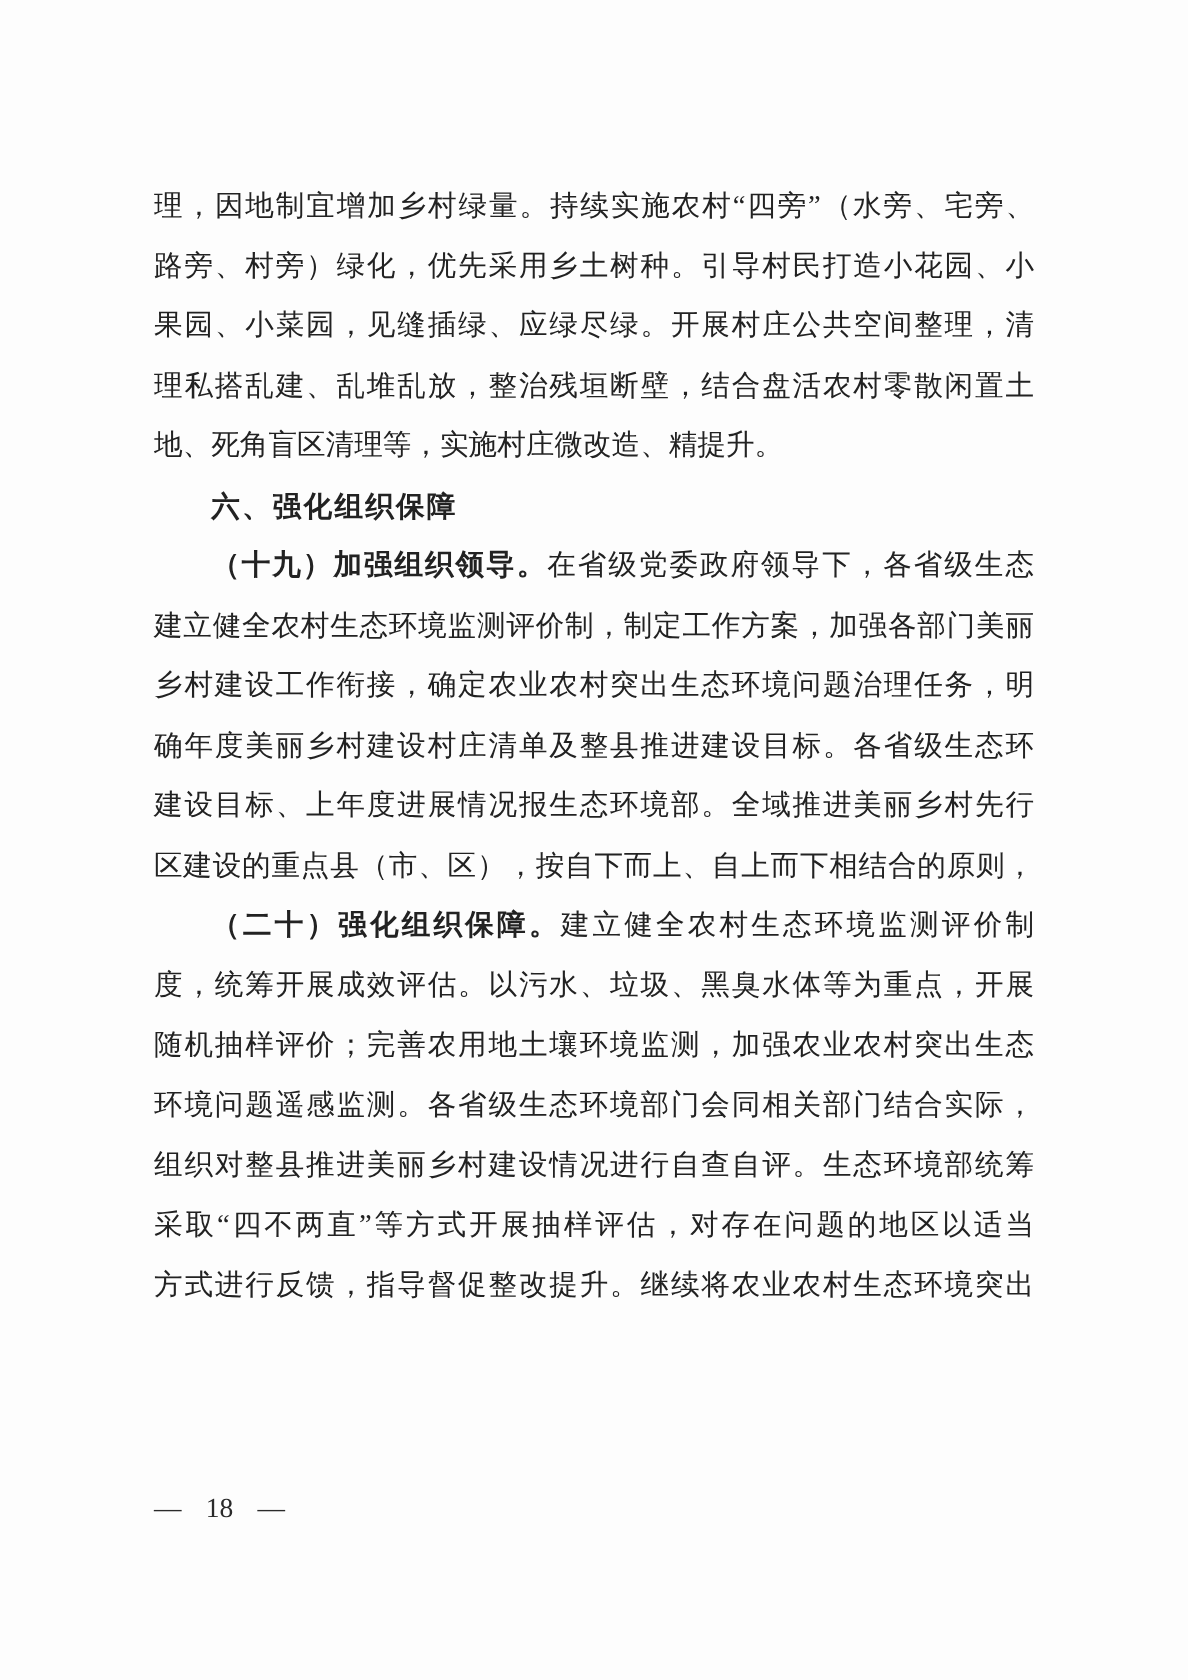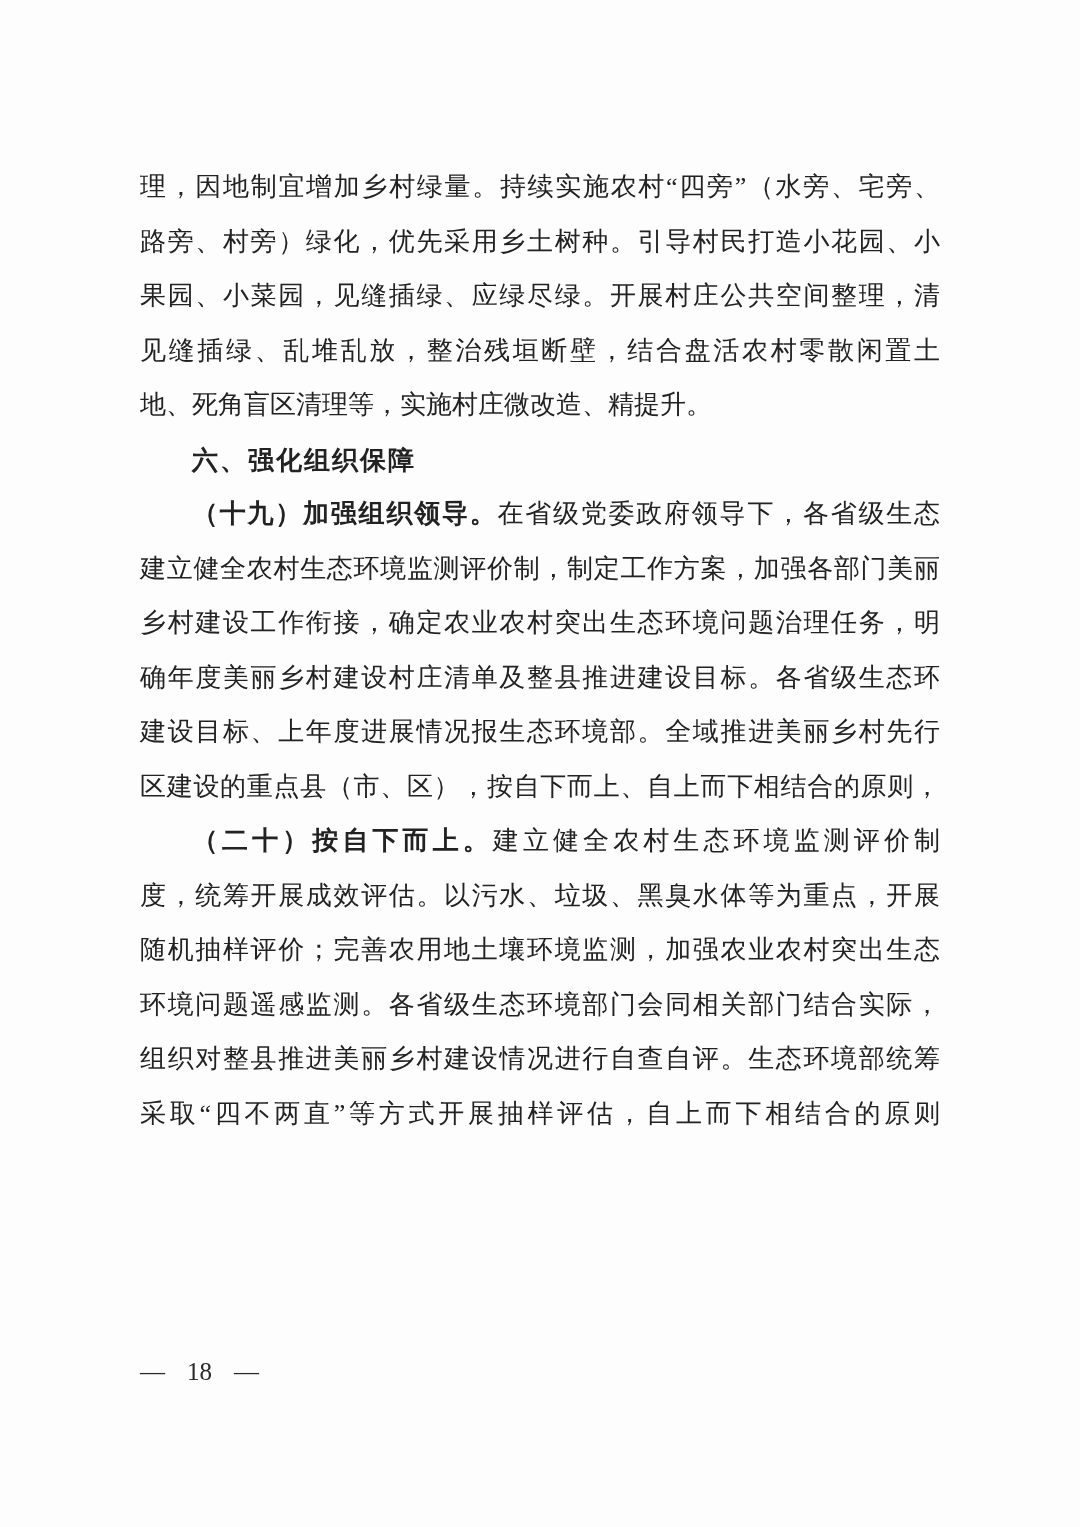--- a/index.html
+++ b/index.html
@@ -59,34 +59,35 @@
   }
 </style>
 </head>
 <body>
 
 <div class="page">
   <div class="text-block" id="lines">
       <div class="line fill"><span>理，因地制宜增加乡村绿量。持续实施农村“四旁”（水旁、宅旁、</span></div>
       <div class="line fill"><span>路旁、村旁）绿化，优先采用乡土树种。引导村民打造小花园、小</span></div>
       <div class="line fill"><span>果园、小菜园，见缝插绿、应绿尽绿。开展村庄公共空间整理，清</span></div>
-      <div class="line fill"><span>见缝插绿、乱堆乱放，整治残垣断壁，结合盘活农村零散闲置土</span></div>
+      <div class="line fill"><span>理私搭乱建、乱堆乱放，整治残垣断壁，结合盘活农村零散闲置土</span></div>
       <div class="line"><span>地、死角盲区清理等，实施村庄微改造、精提升。</span></div>
       <div class="line heading indent"><span>六、强化组织保障</span></div>
       <div class="line fill indent"><span class="lead">（十九）加强组织领导。</span><span>在省级党委政府领导下，各省级生态</span></div>
       <div class="line fill"><span>建立健全农村生态环境监测评价制，制定工作方案，加强各部门美丽</span></div>
       <div class="line fill"><span>乡村建设工作衔接，确定农业农村突出生态环境问题治理任务，明</span></div>
       <div class="line fill"><span>确年度美丽乡村建设村庄清单及整县推进建设目标。各省级生态环</span></div>
       <div class="line fill"><span>建设目标、上年度进展情况报生态环境部。全域推进美丽乡村先行</span></div>
       <div class="line fill"><span>区建设的重点县（市、区），按自下而上、自上而下相结合的原则，</span></div>
-      <div class="line fill indent"><span class="lead">（二十）按自下而上。</span><span>建立健全农村生态环境监测评价制</span></div>
+      <div class="line fill indent"><span class="lead">（二十）强化组织保障。</span><span>建立健全农村生态环境监测评价制</span></div>
       <div class="line fill"><span>度，统筹开展成效评估。以污水、垃圾、黑臭水体等为重点，开展</span></div>
       <div class="line fill"><span>随机抽样评价；完善农用地土壤环境监测，加强农业农村突出生态</span></div>
       <div class="line fill"><span>环境问题遥感监测。各省级生态环境部门会同相关部门结合实际，</span></div>
       <div class="line fill"><span>组织对整县推进美丽乡村建设情况进行自查自评。生态环境部统筹</span></div>
-      <div class="line fill"><span>采取“四不两直”等方式开展抽样评估，自上而下相结合的原则</span></div>
+      <div class="line fill"><span>采取“四不两直”等方式开展抽样评估，对存在问题的地区以适当</span></div>
+      <div class="line fill"><span>方式进行反馈，指导督促整改提升。继续将农业农村生态环境突出</span></div>
     </div>
   <div class="footer">
     <span>—</span>
     <span>18</span>
     <span>—</span>
   </div>
 </div>
 
 </body></html>

